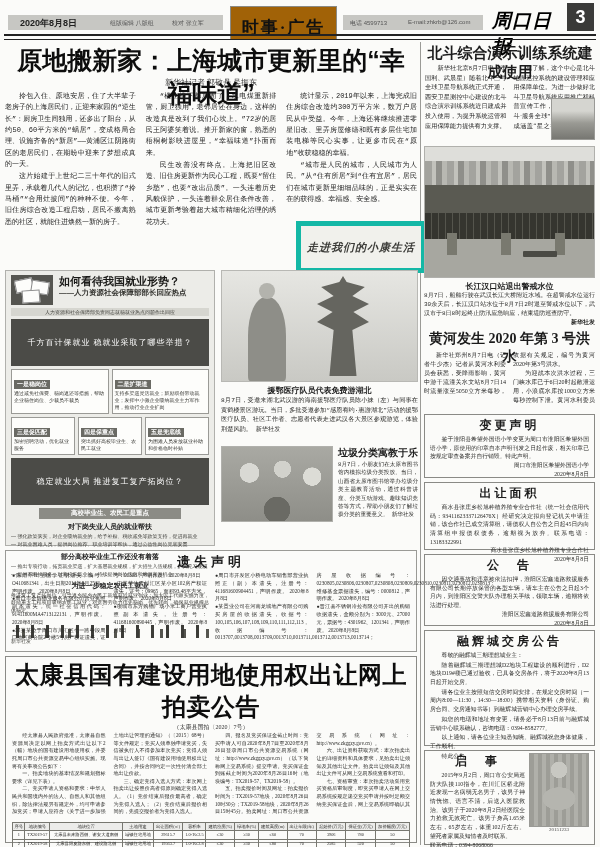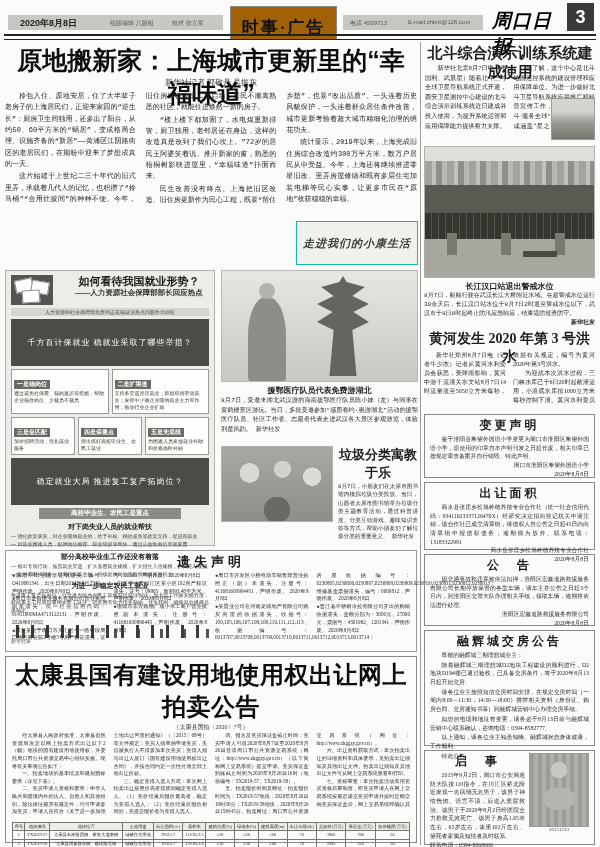--- a/index.html
+++ b/index.html
@@ -22,27 +22,27 @@
           align-items:center;justify-content:center;font-size:18px;font-weight:bold;}
   .hrule{top:34px;left:4px;width:592px;height:3px;border-top:2px solid #222;border-bottom:1px solid #222;}
   .vdiv{top:42px;left:420px;width:1px;height:803px;background:#9a9a96;}
   
   .headline{top:44px;left:5px;width:412px;text-align:center;font-size:25px;font-weight:bold;color:#0d0d0d;
             letter-spacing:0px;}
   .byline{top:77px;left:5px;width:412px;text-align:center;font-size:8px;color:#333;}
   .artbody{top:91px;left:5px;width:412px;height:174px;column-count:3;column-gap:10px;
            font-size:7px;line-height:1.62;color:#222;}
   .artbody p{margin:0 0 1px;text-indent:2em;}
-  .xk-logo{top:221px;left:296px;width:120px;height:42px;background:#f1f1ec;border:1px solid #14b8a6;
+  .xk-logo{top:221px;left:296px;width:120px;height:42px;background:#f1f1ec;border:5px solid #14b8a6;
            display:flex;align-items:center;justify-content:center;font-style:italic;font-weight:bold;
            font-size:11px;color:#3c3c38;letter-spacing:1px;}
   
   .info{top:270px;left:5px;width:210px;height:276px;background:#ecece8;border:1px solid #b0b0ac;
         box-sizing:border-box;padding:4px 5px;}
-  .info-head{display:flex;gap:16px;text-align:center;}
+  .info-head{display:flex;gap:6px;}
   .docs{width:42px;height:30px;background:#58585400;position:relative;flex:none;background:#555550;}
   .docs span{position:absolute;background:#fdfdfb;border:1px solid #888;}
   .d1{width:16px;height:11px;left:4px;top:4px;transform:rotate(-12deg);}
   .d2{width:16px;height:11px;left:20px;top:6px;transform:rotate(9deg);}
   .d3{width:16px;height:11px;left:11px;top:15px;transform:rotate(-4deg);}
   .info-tt{flex:1;}
   .info-title{font-size:11px;font-weight:bold;color:#1a1a18;line-height:1.1;}
   .info-sub{font-size:7.5px;font-weight:bold;color:#33332f;margin-top:1px;}
   .strip{margin-top:3px;background:#d6d6d0;color:#44443f;font-size:5px;padding:1px 3px;text-align:center;}
   .banner{margin-top:3px;background:#4b4b47;color:#fff;font-size:8px;font-weight:normal;text-align:center;
@@ -73,21 +73,21 @@
   .tourist::before{content:"";position:absolute;left:11px;top:-14px;width:16px;height:16px;border-radius:50%;background:#b3b3ad;}
   .ph-cap-t{top:385px;left:221px;width:197px;text-align:center;font-size:8px;font-weight:bold;}
   .ph-cap{top:396px;left:221px;width:197px;height:46px;font-size:6.2px;line-height:1.55;color:#2a2a28;}
   .ph-kids{top:446px;left:221px;width:112px;height:76px;border:1px solid #b0b0ac;box-sizing:border-box;
            background:radial-gradient(circle 16px at 25% 35%,#d9d9d4 60%,transparent 62%),
                       radial-gradient(circle 14px at 55% 30%,#d2d2cc 60%,transparent 62%),
                       radial-gradient(circle 15px at 82% 40%,#dcdcd6 60%,transparent 62%),
                       radial-gradient(circle 20px at 50% 85%,#6a6a64 65%,transparent 67%),
                       linear-gradient(#a9a9a3,#8e8e88);}
   .kids-side{top:446px;left:338px;width:80px;height:76px;}
-  .kids-t{text-align:center;font-size:13px;font-weight:bold;margin-bottom:1px;}
+  .kids-t{text-align:center;font-size:10px;font-weight:bold;margin-bottom:1px;}
   .kids-x{font-size:5.6px;line-height:1.5;color:#2a2a28;}
   
   .lost{top:550px;left:5px;width:412px;height:102px;border:1px solid #9a9a96;box-sizing:border-box;padding:2px 6px;}
   .lost-title{text-align:center;font-size:13px;font-weight:bold;letter-spacing:4px;}
   .lost-body{column-count:4;column-gap:8px;font-size:5.2px;line-height:1.5;color:#2a2a28;margin-top:1px;}
   .lost-body p{margin:0;text-align:justify;}
   
   .auction{top:656px;left:5px;width:412px;height:187px;border:1px solid #8a8a86;box-sizing:border-box;padding:2px 6px;}
   .auc-h{text-align:center;font-size:24px;font-weight:bold;letter-spacing:0.5px;color:#0d0d0d;}
   .auc-no{text-align:center;font-size:6px;color:#333;}
@@ -157,20 +157,21 @@
 
   <div class="abs byline">新华社记者 郭敬丹 吴振东</div>
   <div class="abs headline sans">原地搬新家：上海城市更新里的“幸福味道”</div>
   <div class="abs artbody just">
 
   <p>拎包入住、原地安居，住了大半辈子老房子的上海居民们，正迎来家园的“逆生长”：厨房卫生间独用，还多出了阳台，从约50、60平方米的“蜗居”，变成格局合理、设施齐备的“新居”——黄浦区江阴路街区的老居民们，在期盼中迎来了梦想成真的一天。</p>
       <p>这片始建于上世纪二三十年代的旧式里弄，承载着几代人的记忆，也积攒了“拎马桶”“合用灶披间”的种种不便。今年，旧住房综合改造工程启动，居民不搬离熟悉的社区，就能住进焕然一新的房子。</p>
       <p>“楼上楼下都加固了，水电煤重新排管，厨卫独用，老邻居还在身边，这样的改造真是改到了我们心坎上。”72岁的居民王阿婆笑着说。推开新家的窗，熟悉的梧桐树影映进屋里，“幸福味道”扑面而来。</p>
       <p>民生改善没有终点。上海把旧区改造、旧住房更新作为民心工程，既要“留住乡愁”，也要“改出品质”。一头连着历史风貌保护，一头连着群众居住条件改善，城市更新考验着超大城市精细化治理的绣花功夫。</p>
       <p>统计显示，2019年以来，上海完成旧住房综合改造约300万平方米，数万户居民从中受益。今年，上海还将继续推进零星旧改、里弄房屋修缮和既有多层住宅加装电梯等民心实事，让更多市民在“原地”收获稳稳的幸福。</p>
+      <p>“城市是人民的城市，人民城市为人民。”从“住有所居”到“住有宜居”，居民们在城市更新里细细品味的，正是实实在在的获得感、幸福感、安全感。</p>
     </div>
   <div class="abs" style="top:258px;left:290px;width:127px;font-size:6.5px;text-align:right;">（新华社上海8月7日电）</div>
   <div class="abs xk-logo">走进我们的小康生活</div>
 
   <div class="abs info sans">
     <div class="info-head">
       <div class="docs">
           <span class="d1"></span>
           <span class="d2"></span>
           <span class="d3"></span>

